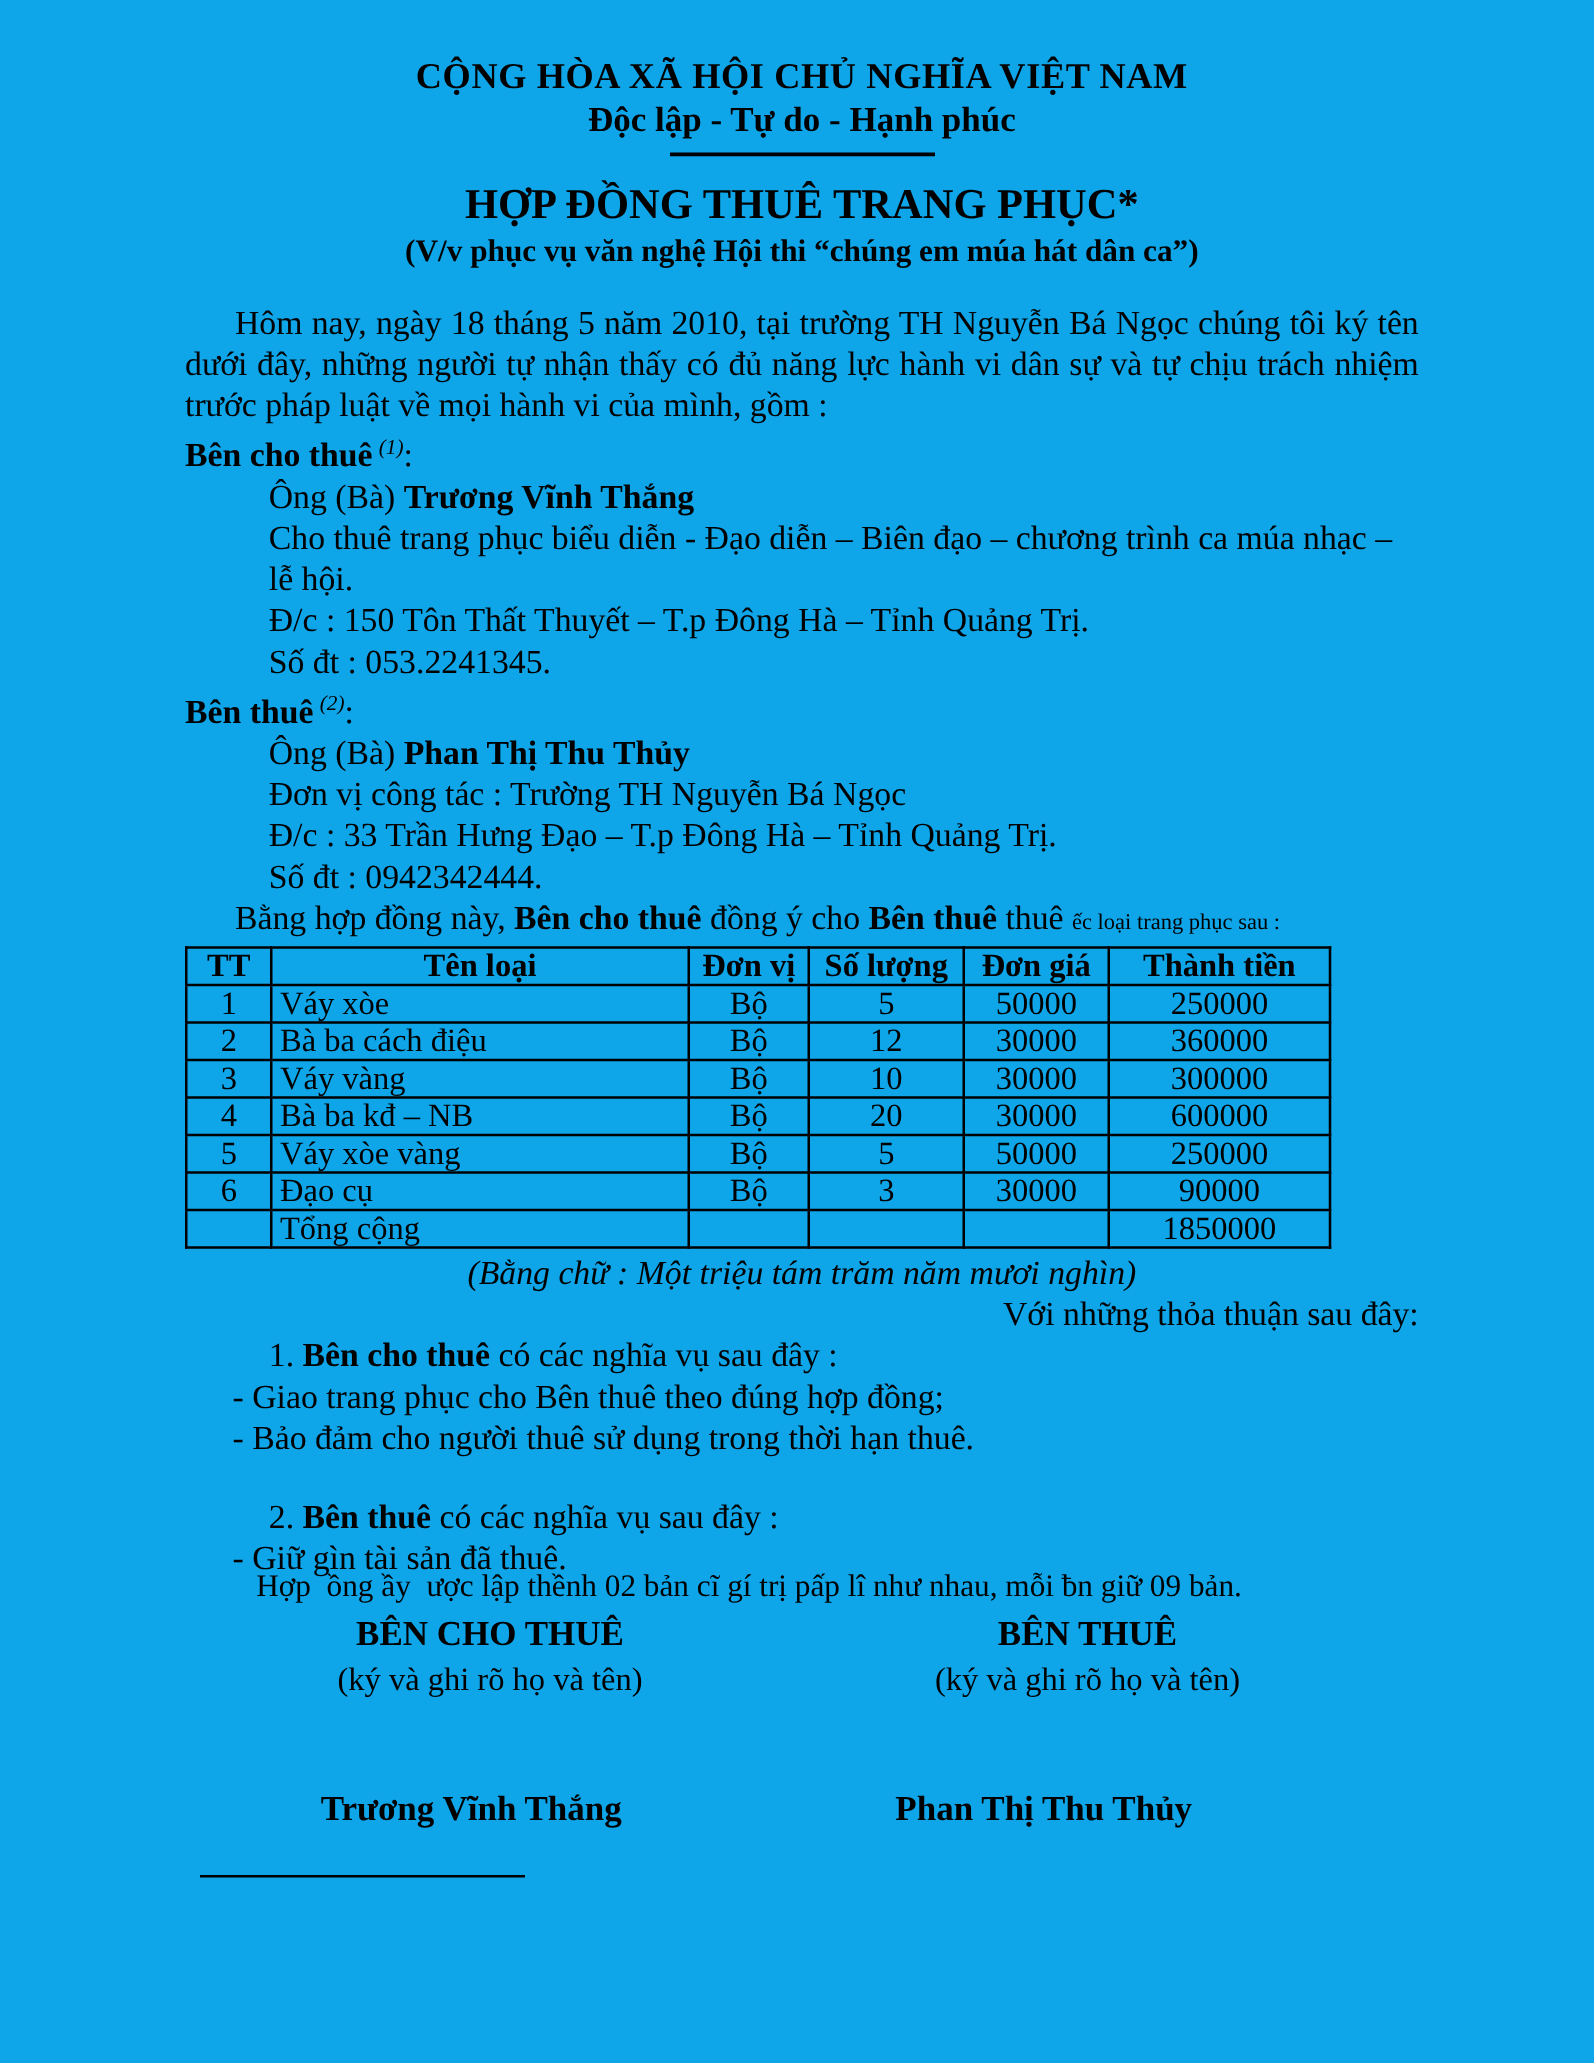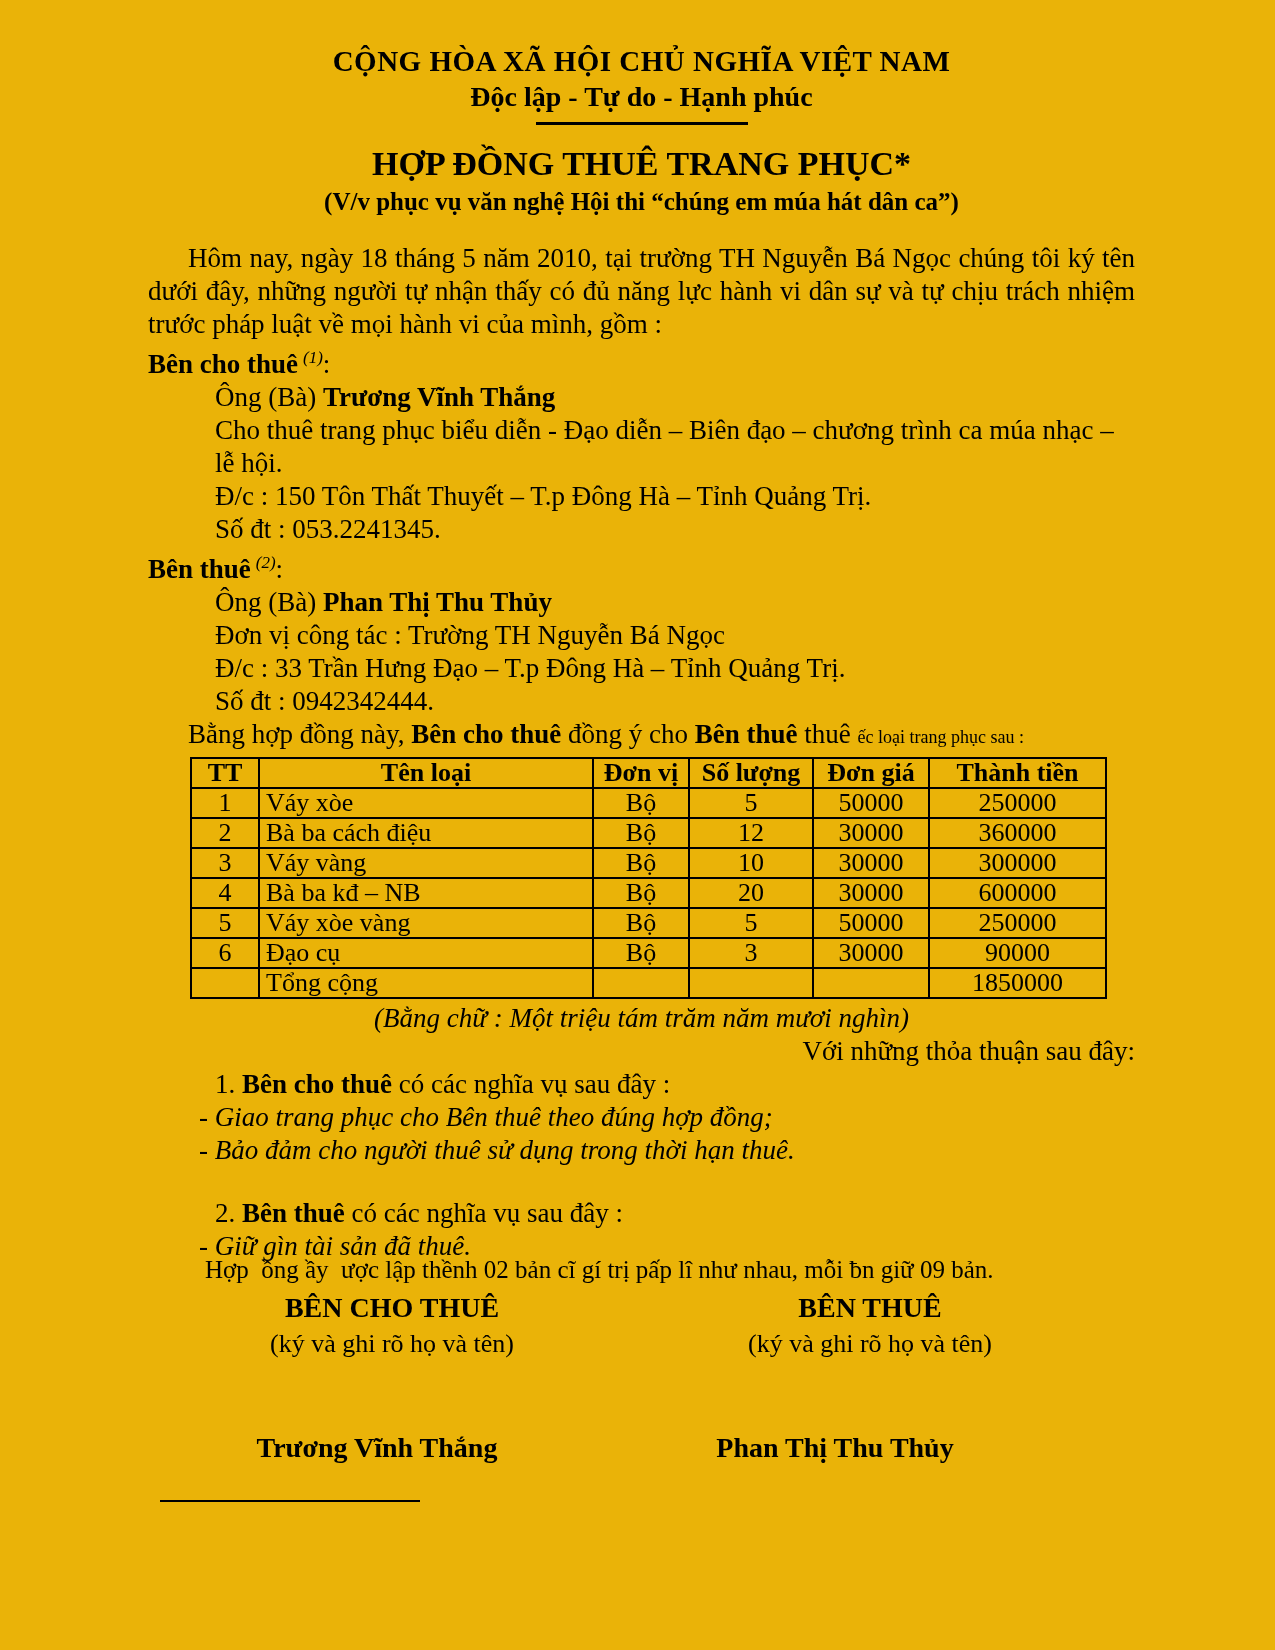--- a/index.html
+++ b/index.html
@@ -1,20 +1,20 @@
 <!DOCTYPE html>
 <html><head>
 <meta charset="utf-8">
 <style>
   * { margin:0; padding:0; box-sizing:border-box; }
   html,body { background:#ffffff; }
   .page {
     position:relative;
     width:1275px; height:1650px;
-    background:#eab308;
+    background:#0ea5e9;
     color:#000000;
     font-family:"Liberation Serif","DejaVu Serif",serif;
     font-size:27px;
     padding:45px 140px 0 148px;
     overflow:hidden;
   }
   .center { text-align:center; }
   .b { font-weight:bold; }
 
   .national-title { font-weight:bold; font-size:29px; letter-spacing:0.5px; }
@@ -30,41 +30,41 @@
     line-height:33px;
   }
   .party-heading { font-size:27px; line-height:33px; }
   .party-heading sup { font-style:italic; font-size:17px; margin-left:5px; }
   .detail-line { margin-left:67px; line-height:33px; }
 
   .agreement-line { margin-left:40px; line-height:33px; }
   .agreement-line .small-tail { font-size:18px; }
 
   table.rental {
-    margin-left:42px; margin-top:3px;
+    margin-top:3px;
     border-collapse:collapse;
     table-layout:fixed;
     width:915px;
   }
   table.rental td, table.rental th {
     border:2px solid #000;
     font-size:26px;
     line-height:26px;
     padding:1px 6px;
     font-weight:normal;
     overflow:hidden; white-space:nowrap;
   }
   table.rental th { font-weight:bold; text-align:center; }
   td.cc { text-align:center; }
   td.cl { text-align:left; padding-left:14px; }
 
   .amount-words { font-style:italic; text-align:center; margin-top:3px; line-height:33px; }
   .terms-intro { margin-left:37px; line-height:33px;text-align:right; }
   .term-heading { margin-left:67px; line-height:33px; }
-  .term-item { margin-left:51px; line-height:33px;font-style:italic; }
+  .term-item { margin-left:38px; line-height:33px; }
   .sec2 { margin-top:30px; }
 
   .closing-line {
     position:absolute; top:1256px; left:205px;
     font-size:25px; white-space:pre-wrap;
   }
   .sig-col-left  { position:absolute; top:1292px; left:192px; width:400px; text-align:center; }
   .sig-col-right { position:absolute; top:1292px; left:670px; width:400px; text-align:center; }
   .sig-title { font-weight:bold; font-size:28px; }
   .sig-note  { font-size:26px; margin-top:5px; }

